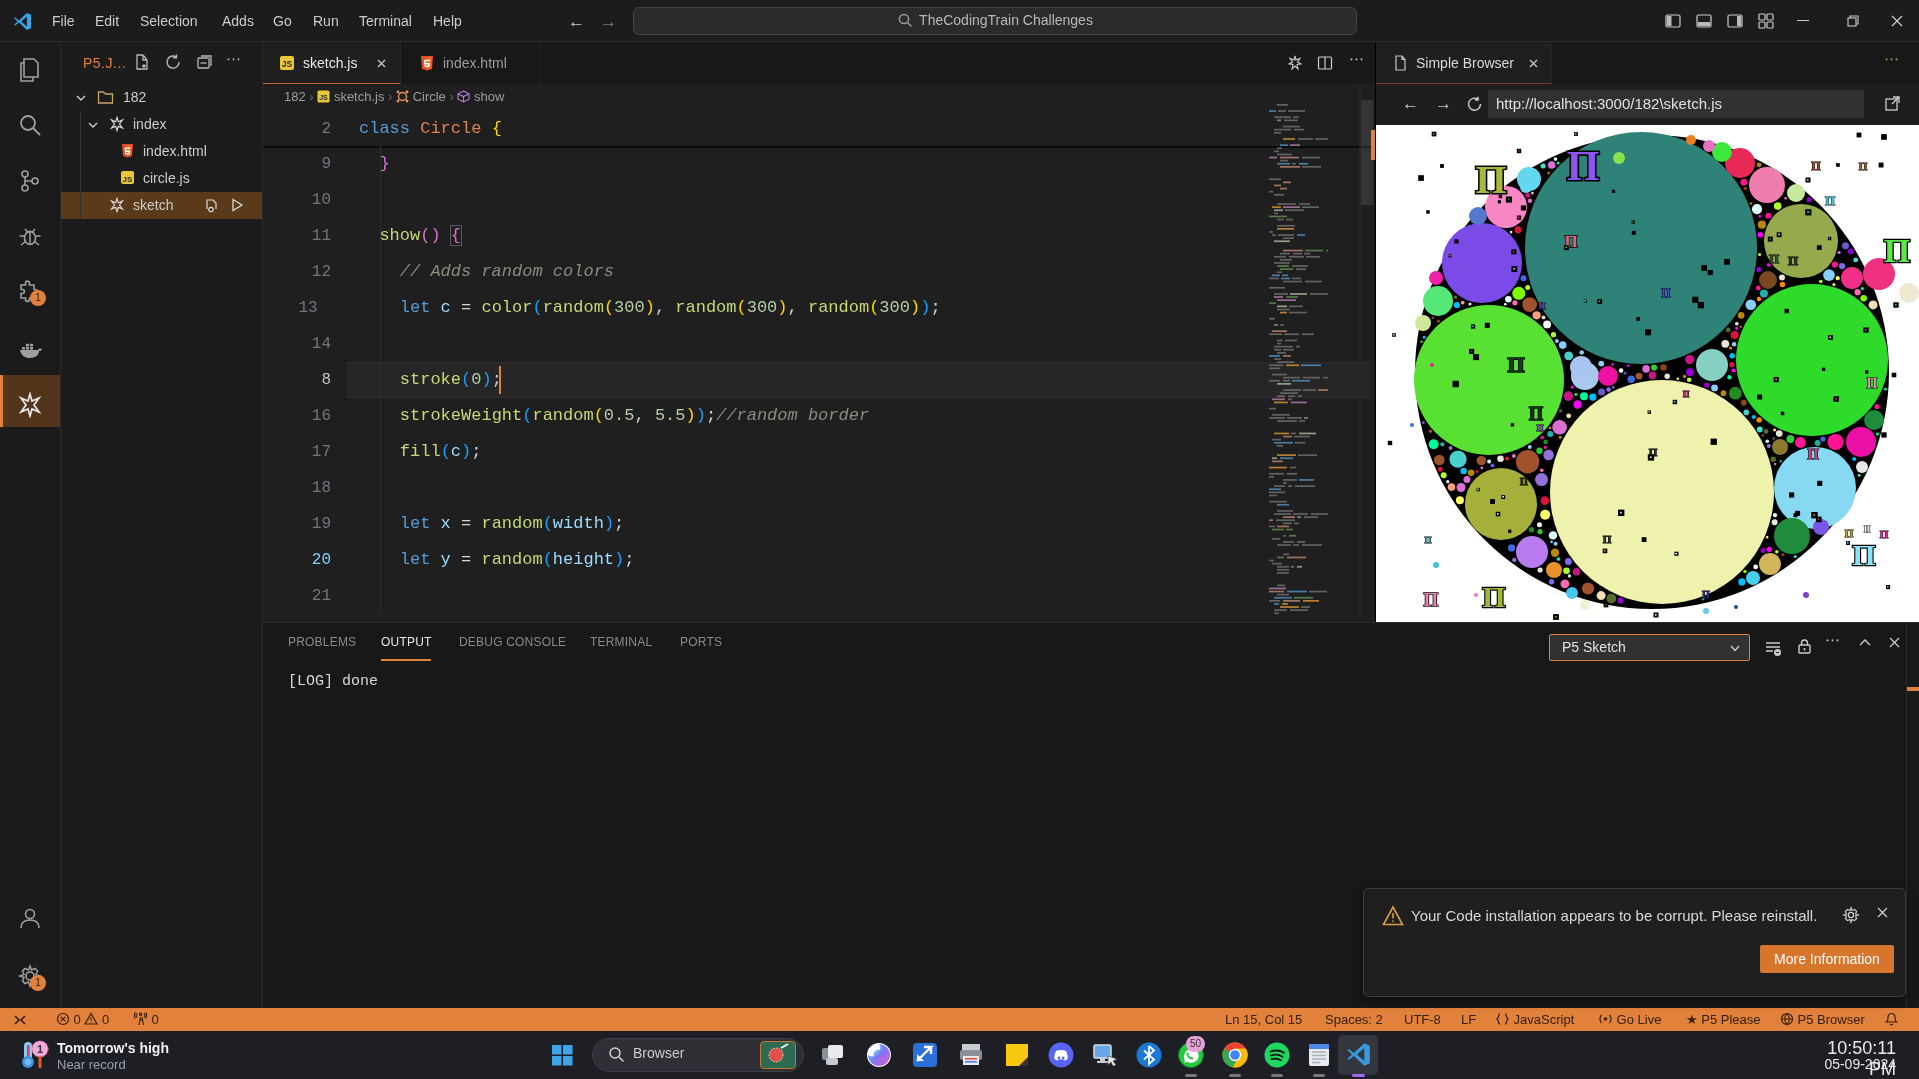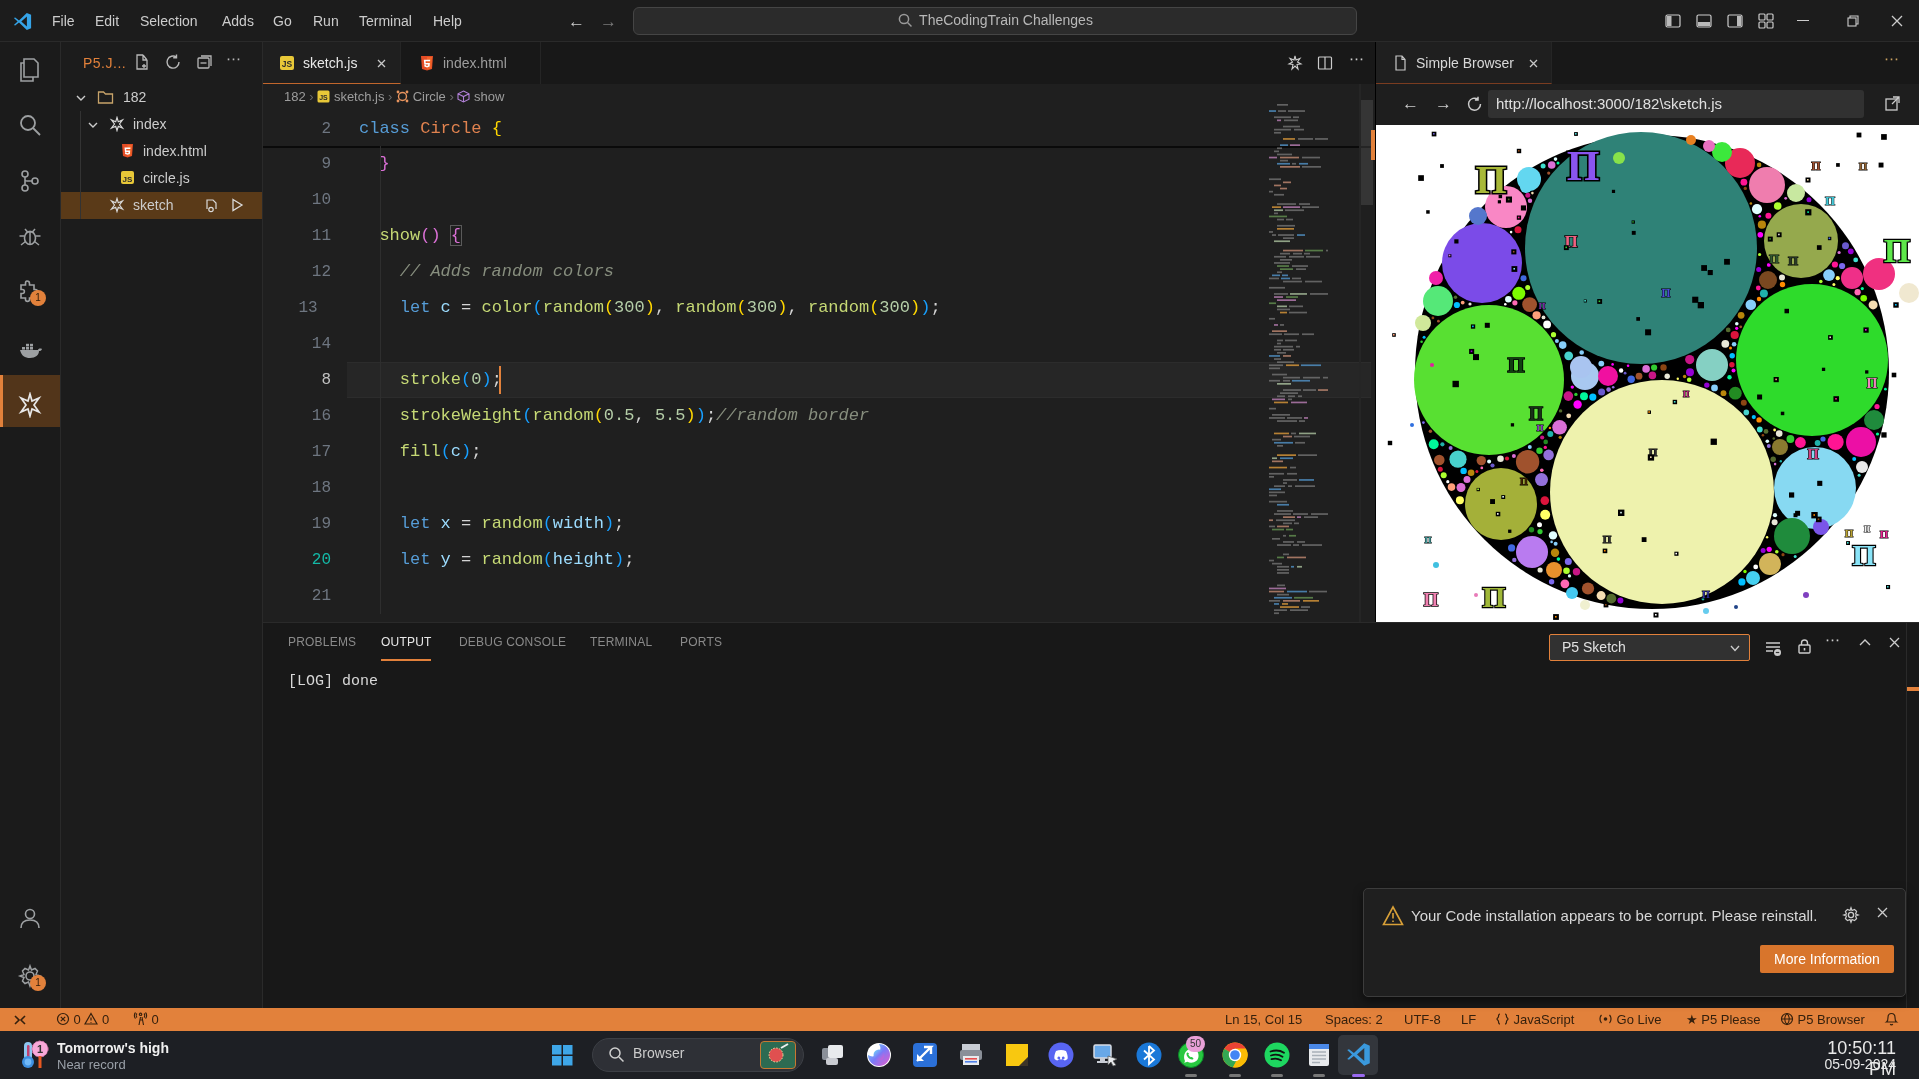--- a/index.html
+++ b/index.html
@@ -290,21 +290,21 @@
 <div class="ln" style="left:22px;top:284px;color:#6e7681;">14</div>
 <div class="ln" style="left:22px;top:320px;color:#c0c0c0;">8</div>
 <div class="code" style="left:96px;top:320px;"><span style="color:#d4d4d4;">    </span><span style="color:#c6d975;">stroke</span><span style="color:#179fff;">(</span><span style="color:#b5cea8;">0</span><span style="color:#179fff;">)</span><span style="color:#d4d4d4;">;</span></div>
 <div class="ln" style="left:22px;top:356px;color:#6e7681;">16</div>
 <div class="code" style="left:96px;top:356px;"><span style="color:#d4d4d4;">    </span><span style="color:#c6d975;">strokeWeight</span><span style="color:#179fff;">(</span><span style="color:#c6d975;">random</span><span style="color:#ffd700;">(</span><span style="color:#b5cea8;">0.5</span><span style="color:#d4d4d4;">, </span><span style="color:#b5cea8;">5.5</span><span style="color:#ffd700;">)</span><span style="color:#179fff;">)</span><span style="color:#d4d4d4;">;</span><span style="color:#878e7e;font-style:italic;">//random border</span></div>
 <div class="ln" style="left:22px;top:392px;color:#6e7681;">17</div>
 <div class="code" style="left:96px;top:392px;"><span style="color:#d4d4d4;">    </span><span style="color:#c6d975;">fill</span><span style="color:#179fff;">(</span><span style="color:#9cdcfe;">c</span><span style="color:#179fff;">)</span><span style="color:#d4d4d4;">;</span></div>
 <div class="ln" style="left:22px;top:428px;color:#6e7681;">18</div>
 <div class="ln" style="left:22px;top:464px;color:#6e7681;">19</div>
 <div class="code" style="left:96px;top:464px;"><span style="color:#d4d4d4;">    </span><span style="color:#569cd6;">let</span><span style="color:#9cdcfe;"> x</span><span style="color:#d4d4d4;"> </span><span style="color:#d4d4d4;">= </span><span style="color:#c6d975;">random</span><span style="color:#179fff;">(</span><span style="color:#9cdcfe;">width</span><span style="color:#179fff;">)</span><span style="color:#d4d4d4;">;</span></div>
-<div class="ln" style="left:22px;top:500px;color:#14b8a6;">20</div>
+<div class="ln" style="left:22px;top:500px;color:#7dd3fc;">20</div>
 <div class="code" style="left:96px;top:500px;"><span style="color:#d4d4d4;">    </span><span style="color:#569cd6;">let</span><span style="color:#9cdcfe;"> y</span><span style="color:#d4d4d4;"> </span><span style="color:#d4d4d4;">= </span><span style="color:#c6d975;">random</span><span style="color:#179fff;">(</span><span style="color:#9cdcfe;">height</span><span style="color:#179fff;">)</span><span style="color:#d4d4d4;">;</span></div>
 <div class="ln" style="left:22px;top:536px;color:#6e7681;">21</div>
 <div class="abs" style="left:117px;top:104px;width:1px;height:468px;background:#2e2e2e;"></div>
 <div class="abs" style="left:236px;top:324px;width:2px;height:28px;background:#e2813b;"></div>
 <div class="abs" style="left:1003px;top:58px;">
       <svg width="92" height="520" viewBox="0 0 92 520" xmlns="http://www.w3.org/2000/svg" style="display:block">
         <rect x="11" y="4.0" width="11" height="1.7" fill="#7a7a7a" opacity="0.75"></rect>
         <rect x="3" y="10.2" width="7" height="1.7" fill="#569cd6" opacity="0.75"></rect>
         <rect x="12" y="10.2" width="8" height="1.7" fill="#7a7a7a" opacity="0.75"></rect>
         <rect x="22" y="10.2" width="17" height="1.7" fill="#7a7a7a" opacity="0.75"></rect>

